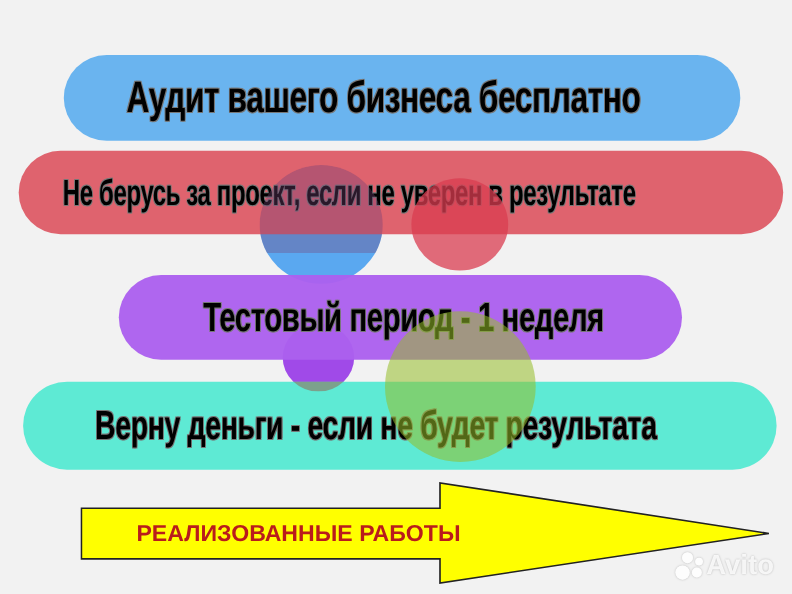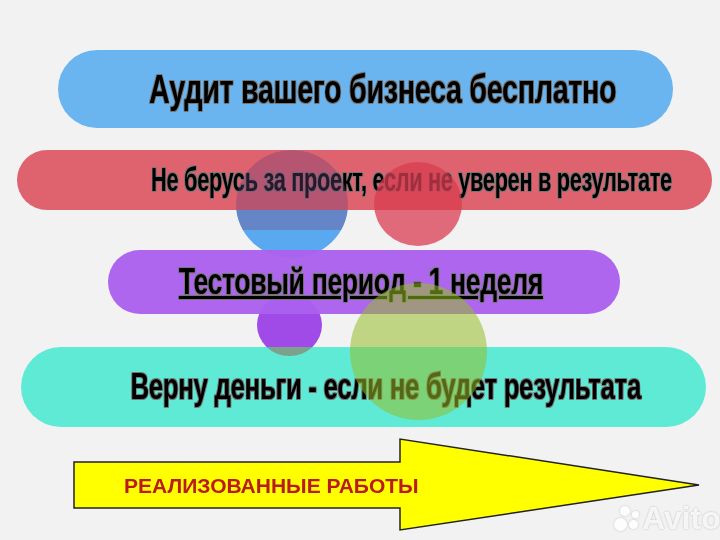--- a/index.html
+++ b/index.html
@@ -3,37 +3,37 @@
 <meta charset="utf-8">
 <style>
   html, body { margin: 0; padding: 0; }
   body {
     width: 720px; height: 540px; overflow: hidden;
     background: #f2f2f2; position: relative;
     font-family: "Liberation Sans", sans-serif;
   }
   .pill {
     position: absolute; border-radius: 40px;
-    display: flex; align-items: center; justify-content: flex-start;
+    display: flex; align-items: center; justify-content: flex-end;
     overflow: visible;
   }
   .pill-text {
     position: relative; z-index: 5;
     font-family: "Liberation Sans", sans-serif;
     font-weight: bold; color: #000;
     transform: scaleX(0.72); white-space: nowrap;
     text-shadow: 1px 1px 0 #777, -1px -1px 0 #777, 1px -1px 0 #777, -1px 1px 0 #777;
     letter-spacing: -0.5px;
   }
   .circle { position: absolute; border-radius: 50%; }
   #blue-pill { left: 58px; top: 50px; width: 615px; height: 78px; background: #6ab4ef; z-index: 1; }
   #blue-pill .pill-text { font-size: 40px; }
-  #red-pill { left: 17px; top: 150px; width: 695px; height: 60px; background: rgba(221,91,102,0.95); z-index: 2; }
+  #red-pill { left: 17px; top: 137px; width: 695px; height: 76px; background: rgba(221,91,102,0.95); z-index: 2; }
   #red-pill .pill-text { font-size: 33px; transform: scaleX(0.66); }
-  #purple-pill { left: 108px; top: 250px; width: 512px; height: 64px; background: rgba(172,96,238,0.96); z-index: 2; text-decoration: underline; }
+  #purple-pill { left: 108px; top: 250px; width: 512px; height: 77px; background: rgba(172,96,238,0.96); z-index: 2; }
   #purple-pill .pill-text { font-size: 37px; }
   #green-pill { left: 21px; top: 347px; width: 685px; height: 80px; background: #5eead4; z-index: 2; }
   #green-pill .pill-text { font-size: 37px; transform: scaleX(0.7); }
 
   #circle-blue { left: 236px; top: 150px; width: 112px; height: 108px; background: #5aa8f0; z-index: 1; }
   #circle-blue-over { left: 236px; top: 150px; width: 112px; height: 80px; z-index: 3;
     border-radius: 56px 56px 0 0 / 54px 54px 0 0; background: rgba(120,70,120,0.35);
     clip-path: ellipse(56px 54px at 56px 54px); height: 80px; }
   #circle-red { left: 374px; top: 162px; width: 88px; height: 84px; background: rgba(217,60,80,0.75); z-index: 3; }
   #circle-purple { left: 257px; top: 294px; width: 65px; height: 62px; background: #a04ae8; z-index: 1; }
@@ -44,21 +44,21 @@
   #arrow { position: absolute; left: 73px; top: 438px; width: 630px; height: 94px; z-index: 4; }
   #arrow-label {
     position: absolute; left: 124px; top: 474px; z-index: 5;
     font-weight: bold; font-size: 21px; color: #b91c1c; letter-spacing: 0px;
   }
   #avito-logo {
     position: absolute; left: 612px; top: 500px; z-index: 6;
     display: flex; align-items: center; gap: 2px;
     color: rgba(255,255,255,0.85);
     text-shadow: 0 0 2px rgba(0,0,0,0.25);
-    font-weight: bold; font-size: 32px;
+    font-weight: bold; font-size: 25px;
   }
   #avito-dots { position: relative; width: 28px; height: 26px; }
   #avito-dots span { position: absolute; border-radius: 50%; background: rgba(255,255,255,0.85);
     box-shadow: 0 0 2px rgba(0,0,0,0.25); }
 </style>
 </head>
 <body>
 
 <div id="blue-pill" class="pill">
   <span class="pill-text">Аудит вашего бизнеса бесплатно</span>

